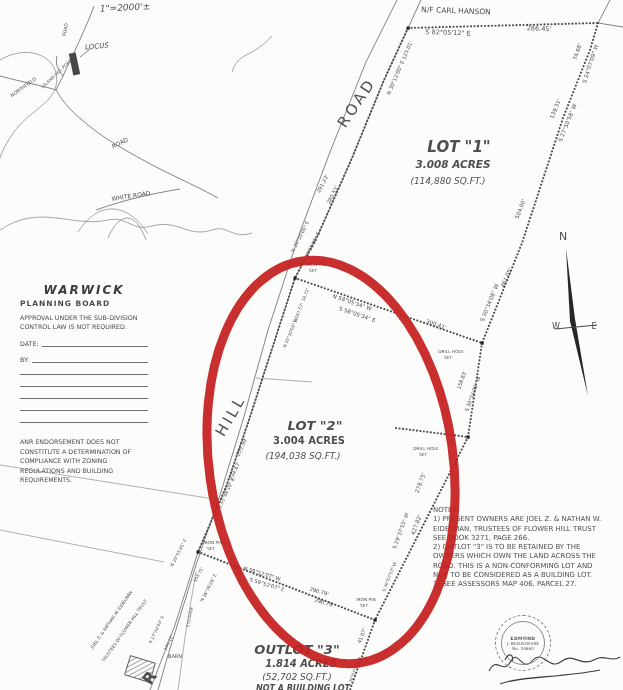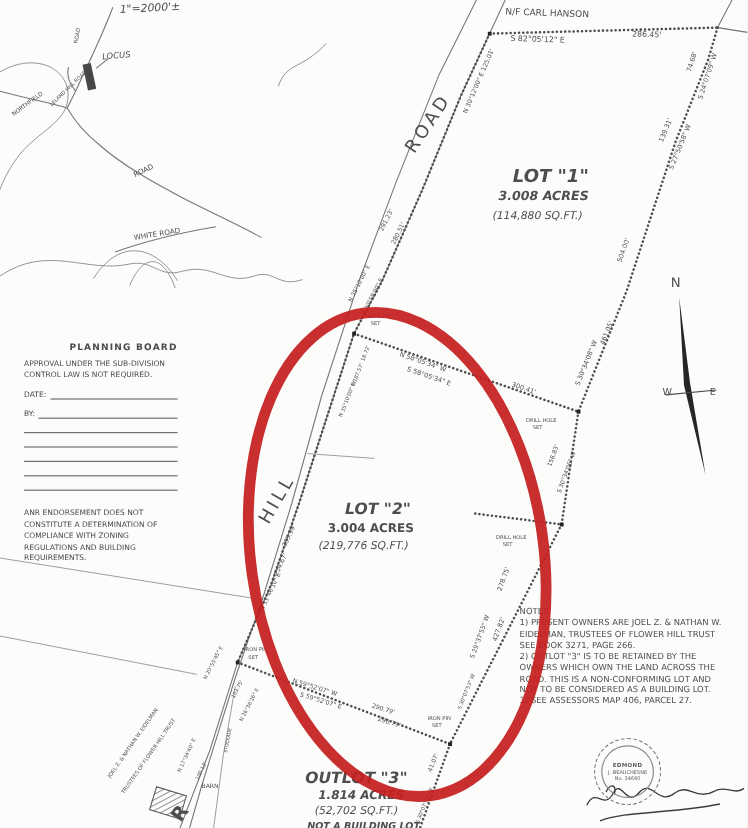--- a/index.html
+++ b/index.html
@@ -11,21 +11,21 @@
   .lbl{position:absolute;white-space:nowrap;color:#4e4e4e;line-height:1;}
   .thin{stroke:#767676;stroke-width:0.9;fill:none;}
   .faint{stroke:#9a9a9a;stroke-width:0.8;fill:none;}
   .chain{stroke:#4f4f4f;stroke-width:2.1;stroke-dasharray:0.1 3.4;stroke-linecap:round;fill:none;}
   .sketch{stroke:#8f8f8f;stroke-width:0.8;fill:none;}
   .sig{stroke:#3c3c3c;stroke-width:1.1;fill:none;}
   .pin{fill:#222;}
   
   .pb{position:absolute;left:20px;top:283px;width:128px;z-index:2;color:#4a4a4a;}
   .pb-title{text-align:center;font-size:12px;font-weight:bold;font-style:italic;letter-spacing:2px;color:#3c3c3c;}
-  .pb-sub{text-align:right;font-size:7.5px;font-weight:bold;letter-spacing:1px;margin-top:2px;}
+  .pb-sub{text-align:left;font-size:7.5px;font-weight:bold;letter-spacing:1px;margin-top:2px;}
   .pb-body{font-size:6.3px;margin-top:5px;line-height:1.45;}
   .pb-field{display:flex;align-items:flex-end;font-size:6.3px;margin-top:8px;}
   .pb-line{flex:1;border-bottom:0.8px solid #6f6f6f;margin-left:3px;height:7px;}
   .pb-sigline{border-bottom:0.8px solid #6f6f6f;height:11px;}
   .pb-anr{font-size:6.3px;margin-top:14px;line-height:1.5;}
   
   #notes-block{position:absolute;left:433px;top:506px;width:196px;z-index:2;font-size:7px;line-height:9.3px;color:#4e4e4e;}
   
   .stamp{position:absolute;left:495px;top:615px;width:54px;height:54px;z-index:2;
     border:1.6px dashed #787878;border-radius:50%;display:flex;align-items:center;justify-content:center;}
@@ -143,21 +143,21 @@
       <span class="lbl" style="left: 291px; top: 333px; font-size: 4.3px; transform: translate(-50%, -50%) rotate(-68deg);">N 35°10'00" W</span>
       <span class="lbl" style="left: 352px; top: 303px; font-size: 5.5px; transform: translate(-50%, -50%) rotate(19deg);">N 58°05'34" W</span>
       <span class="lbl" style="left: 357px; top: 315px; font-size: 5.5px; transform: translate(-50%, -50%) rotate(19deg);">S 58°05'34" E</span>
       <span class="lbl" style="left: 436px; top: 325px; font-size: 5.5px; transform: translate(-50%, -50%) rotate(19deg);">300.41'</span>
       <span class="lbl" style="left: 451px; top: 352px; font-size: 4.3px; transform: translate(-50%, -50%) rotate(0deg);">DRILL HOLE</span>
       <span class="lbl" style="left: 448px; top: 358px; font-size: 4.3px; transform: translate(-50%, -50%) rotate(0deg);">SET</span>
       <span class="lbl" style="left: 462px; top: 380px; font-size: 5px; transform: translate(-50%, -50%) rotate(-70deg);">158.83'</span>
       <span class="lbl" style="left: 473px; top: 394px; font-size: 5px; transform: translate(-50%, -50%) rotate(-70deg);">S 30°34'06" W</span>
       <span class="lbl" style="left: 315px; top: 425px; font-size: 13px; transform: translate(-50%, -50%) rotate(0deg); font-weight: bold; font-style: italic;">LOT "2"</span>
       <span class="lbl" style="left: 309px; top: 441px; font-size: 10px; transform: translate(-50%, -50%) rotate(0deg); font-weight: bold; ">3.004 ACRES</span>
-      <span class="lbl" style="left: 303px; top: 456px; font-size: 9px; transform: translate(-50%, -50%) rotate(0deg); font-style: italic;">(219,776 SQ.FT.)</span>
+      <span class="lbl" style="left: 303px; top: 456px; font-size: 9px; transform: translate(-50%, -50%) rotate(0deg); font-style: italic;">(194,038 SQ.FT.)</span>
       <span class="lbl" style="left: 426px; top: 449px; font-size: 4.3px; transform: translate(-50%, -50%) rotate(0deg);">DRILL HOLE</span>
       <span class="lbl" style="left: 423px; top: 455px; font-size: 4.3px; transform: translate(-50%, -50%) rotate(0deg);">SET</span>
       <span class="lbl" style="left: 421px; top: 483px; font-size: 5.5px; transform: translate(-50%, -50%) rotate(-70deg);">278.75'</span>
       <span class="lbl" style="left: 417px; top: 525px; font-size: 5.5px; transform: translate(-50%, -50%) rotate(-70deg);">427.82'</span>
       <span class="lbl" style="left: 401px; top: 531px; font-size: 5.2px; transform: translate(-50%, -50%) rotate(-70deg);">S 29°37'55" W</span>
       <span class="lbl" style="left: 231px; top: 416px; font-size: 15px; transform: translate(-50%, -50%) rotate(-60deg); letter-spacing: 3px;">HILL</span>
       <span class="lbl" style="left: 242px; top: 447px; font-size: 5.2px; transform: translate(-50%, -50%) rotate(-65deg);">255.99'</span>
       <span class="lbl" style="left: 235px; top: 471px; font-size: 5.2px; transform: translate(-50%, -50%) rotate(-65deg);">234.67'</span>
       <span class="lbl" style="left: 227px; top: 494px; font-size: 4.8px; transform: translate(-50%, -50%) rotate(-65deg);">N 33°46'10" E</span>
       <span class="lbl" style="left: 213px; top: 543px; font-size: 4.3px; transform: translate(-50%, -50%) rotate(0deg);">IRON PIN</span>
@@ -184,20 +184,21 @@
       <span class="lbl" style="left: 297px; top: 649px; font-size: 13px; transform: translate(-50%, -50%) rotate(0deg); font-weight: bold; font-style: italic;">OUTLOT "3"</span>
       <span class="lbl" style="left: 301px; top: 664px; font-size: 10px; transform: translate(-50%, -50%) rotate(0deg); font-weight: bold; font-style: italic;">1.814 ACRES</span>
       <span class="lbl" style="left: 297px; top: 677px; font-size: 9px; transform: translate(-50%, -50%) rotate(0deg); font-style: italic;">(52,702 SQ.FT.)</span>
       <span class="lbl" style="left: 303px; top: 689px; font-size: 8px; transform: translate(-50%, -50%) rotate(0deg); font-weight: bold; font-style: italic;">NOT A BUILDING LOT</span>
       <span class="lbl" style="left: 563px; top: 236px; font-size: 11px; transform: translate(-50%, -50%) rotate(0deg);">N</span>
       <span class="lbl" style="left: 556px; top: 327px; font-size: 8px; transform: translate(-50%, -50%) rotate(0deg);">W</span>
       <span class="lbl" style="left: 594px; top: 327px; font-size: 8px; transform: translate(-50%, -50%) rotate(0deg);">E</span>
     </div>
 
   <div class="pb">
+    <div class="pb-title">WARWICK</div>
     <div class="pb-sub">PLANNING BOARD</div>
     <div class="pb-body">APPROVAL UNDER THE SUB-DIVISION CONTROL LAW IS NOT REQUIRED.</div>
     <div class="pb-field">
       <span>DATE:</span>
       <span class="pb-line"></span>
     </div>
     <div class="pb-field">
       <span>BY:</span>
       <span class="pb-line"></span>
     </div>

